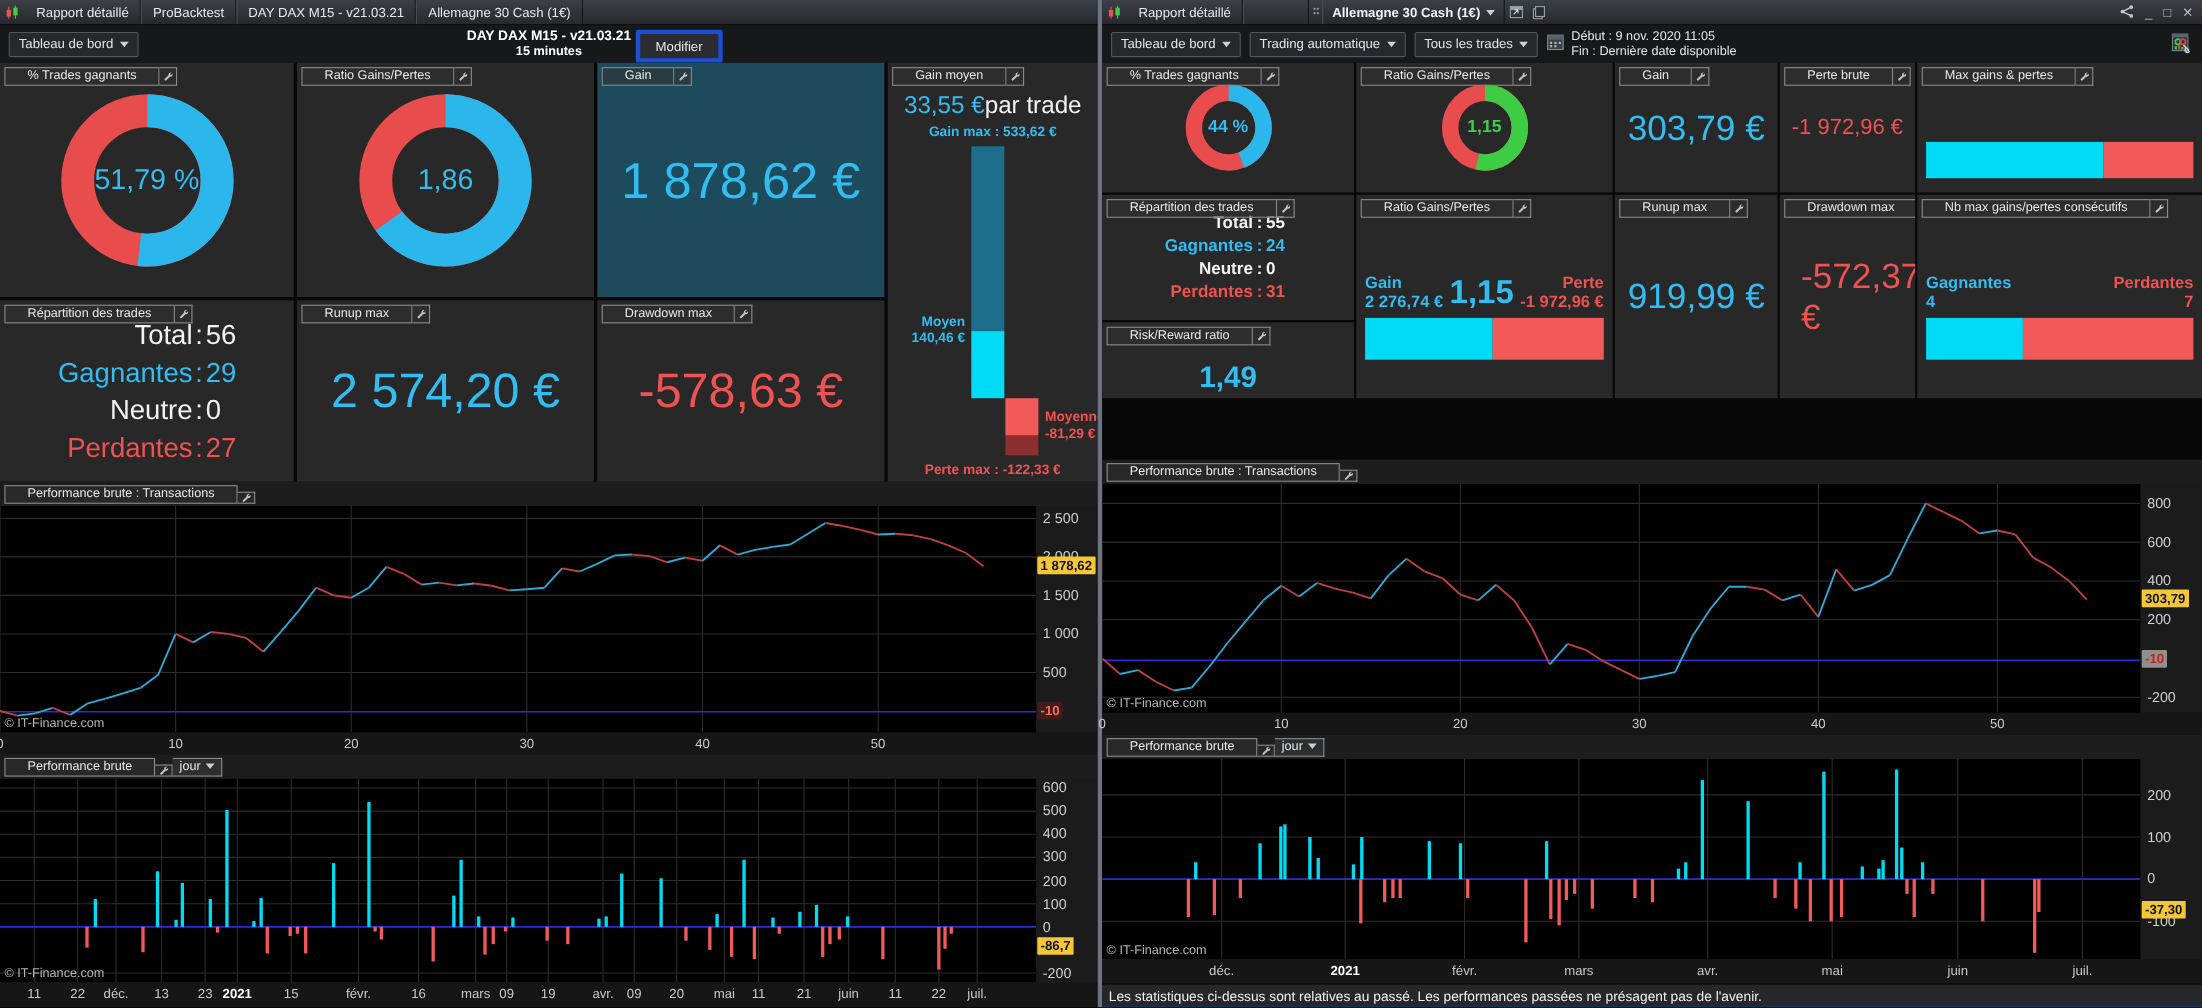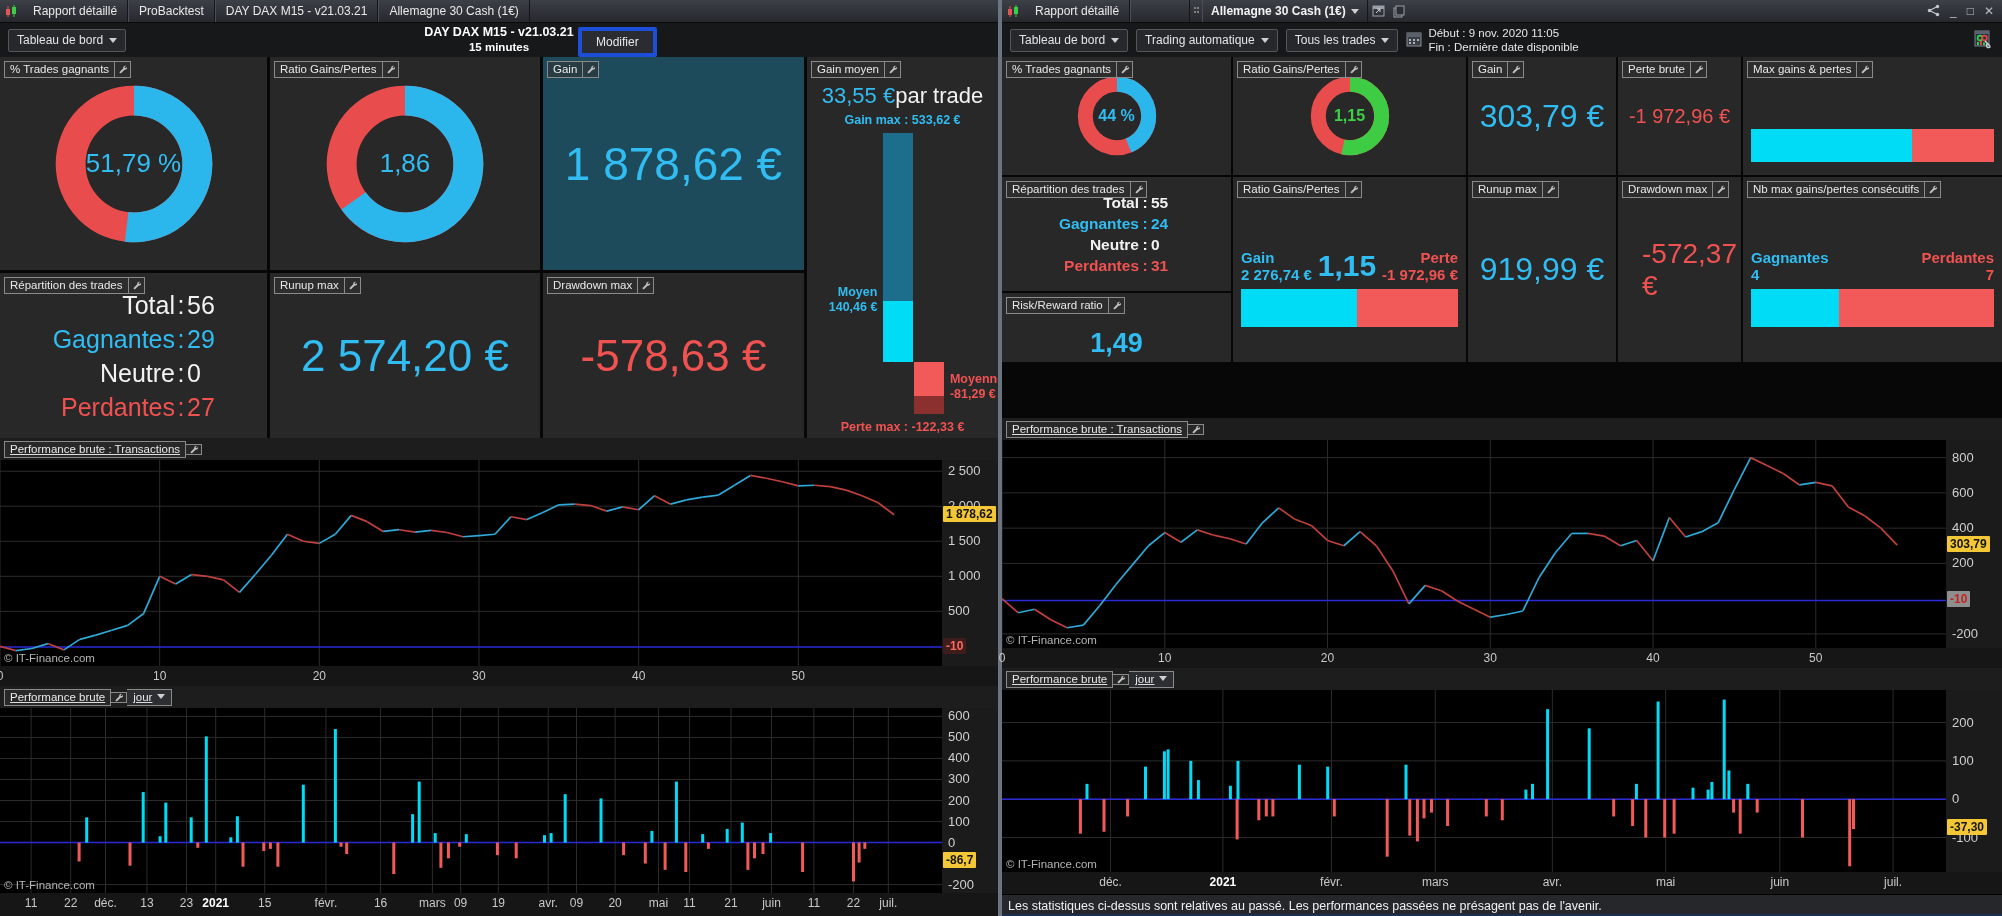--- a/index.html
+++ b/index.html
@@ -42,21 +42,21 @@
 
   
   .lstats{position:absolute;top:57px;left:0;width:998px;height:381px;display:grid;
           grid-template-columns:267px 270px 261px 1fr;grid-template-rows:213px 1fr;gap:3px;background:#070707;}
   .rstats{position:absolute;top:57px;left:0;width:1000px;height:361px;display:grid;
           grid-template-columns:229px 233px 148px 123px 1fr;grid-template-rows:118px 114px 69px 1fr;gap:2px;background:#070707;}
   .cell{position:relative;background:#282828;overflow:hidden;}
   .cell.teal{background:#1d4b5c;}
   .whead{position:absolute;top:4px;left:4px;display:flex;align-items:stretch;z-index:3;}
   .wlabel{font-size:11.5px;color:#e8e8e8;background:rgba(50,50,50,.55);border:1px solid #8a8a8a;
-          padding:1px 5px 2px;white-space:nowrap;}
+          padding:1px 20px 2px;white-space:nowrap;}
   .wrench{width:15px;background:rgba(50,50,50,.55);border:1px solid #8a8a8a;border-left:none;
           display:flex;align-items:center;justify-content:center;}
   .ddmini{font-size:11.5px;color:#e8e8e8;background:#2c2e32;border:1px solid #8a8a8a;border-left:none;
           padding:1px 6px 2px;display:flex;align-items:center;gap:5px;}
   .bigval{position:absolute;inset:0;display:flex;align-items:center;justify-content:center;font-weight:normal;}
   .cyan{color:#31bdf2;} .redtx{color:#f05252;} .greentx{color:#3fd04a;} .whitetx{color:#f2f2f2;}
 
   .donutwrap{position:absolute;inset:0;display:flex;align-items:center;justify-content:center;}
   .donutbox{position:relative;}
   .donutcenter{position:absolute;inset:0;display:flex;align-items:center;justify-content:center;}
@@ -76,21 +76,21 @@
   .gmbottom{position:absolute;bottom:4px;left:0;right:0;text-align:center;font-size:12.5px;font-weight:bold;}
 
   
   .hbarlabels{position:absolute;left:8px;right:8px;display:flex;justify-content:space-between;font-weight:bold;}
   .hbar{position:absolute;left:8px;right:8px;height:33px;display:flex;}
   .hbar > div{height:100%;}
 
   
   .chartblock{position:absolute;left:0;right:0;}
   .chead{height:22px;background:#1d1d1d;display:flex;align-items:center;padding-left:4px;gap:0;}
-  .chead .whead2{display:flex;align-items:center;text-decoration:underline;}
+  .chead .whead2{display:flex;align-items:flex-end;}
   .cmain{display:flex;}
   .plot{position:relative;flex:1;background:#000;overflow:hidden;}
   .axis{position:relative;width:56px;background:#1b1b1b;font-size:13px;color:#cfcfcf;}
   .ytick{position:absolute;left:6px;white-space:nowrap;}
   .tag{position:absolute;left:1px;padding:1px 3px;font-size:12px;font-weight:bold;border-radius:1px;white-space:nowrap;}
   .tag.yellow{background:#f3c735;color:#151515;}
   .tag.redleft{background:#3f1d1d;color:#ff6a5e;}
   .tag.grayred{background:#8f8f8f;color:#c32222;}
   .xrow{position:relative;background:#161616;font-size:12px;color:#c9c9c9;}
   .xlab{position:absolute;top:3px;transform:translateX(-50%);white-space:nowrap;}
@@ -755,21 +755,21 @@
       </div>
       <div class="cell" style="grid-row:2/4;grid-column:4;">
         <div class="whead">
             <span class="wlabel">Drawdown max</span>
             <span class="wrench">
               <svg width="9" height="9" viewBox="0 0 10 10">
                 <path d="M8.9,1.1 a2.3,2.3 0 0 0 -3.1,2.6 L2.1,7.4 a1.05,1.05 0 0 0 1.5,1.5 L7.3,5.2 a2.3,2.3 0 0 0 2.6,-3.1 L8.4,3.6 7,2.6 Z" fill="#c2c2c2"></path>
               </svg>
             </span>
           </div>
-        <div class="bigval redtx" style="font-size:28px;padding-left:24px;">-572,37 €</div>
+        <div class="bigval redtx" style="font-size:32px;padding-left:24px;">-572,37 €</div>
       </div>
       <div class="cell" style="grid-row:2/4;grid-column:5;">
         <div class="whead">
             <span class="wlabel">Nb max gains/pertes consécutifs</span>
             <span class="wrench">
               <svg width="9" height="9" viewBox="0 0 10 10">
                 <path d="M8.9,1.1 a2.3,2.3 0 0 0 -3.1,2.6 L2.1,7.4 a1.05,1.05 0 0 0 1.5,1.5 L7.3,5.2 a2.3,2.3 0 0 0 2.6,-3.1 L8.4,3.6 7,2.6 Z" fill="#c2c2c2"></path>
               </svg>
             </span>
           </div>

